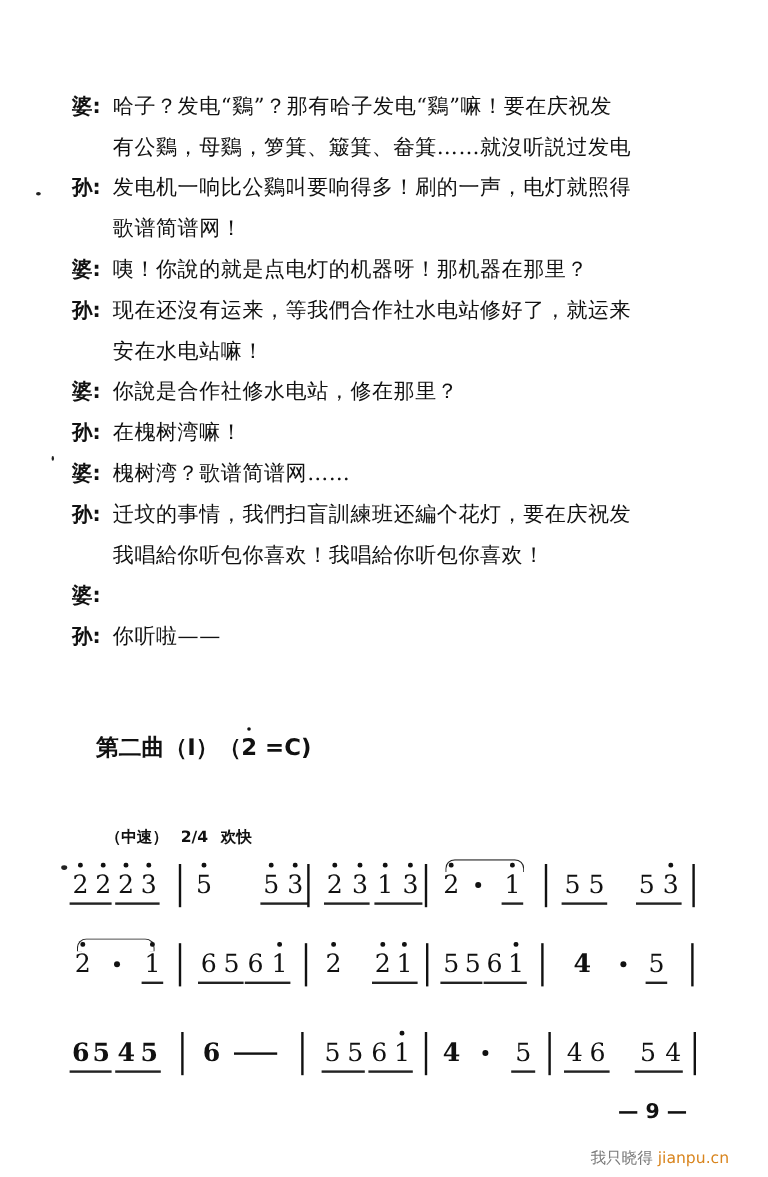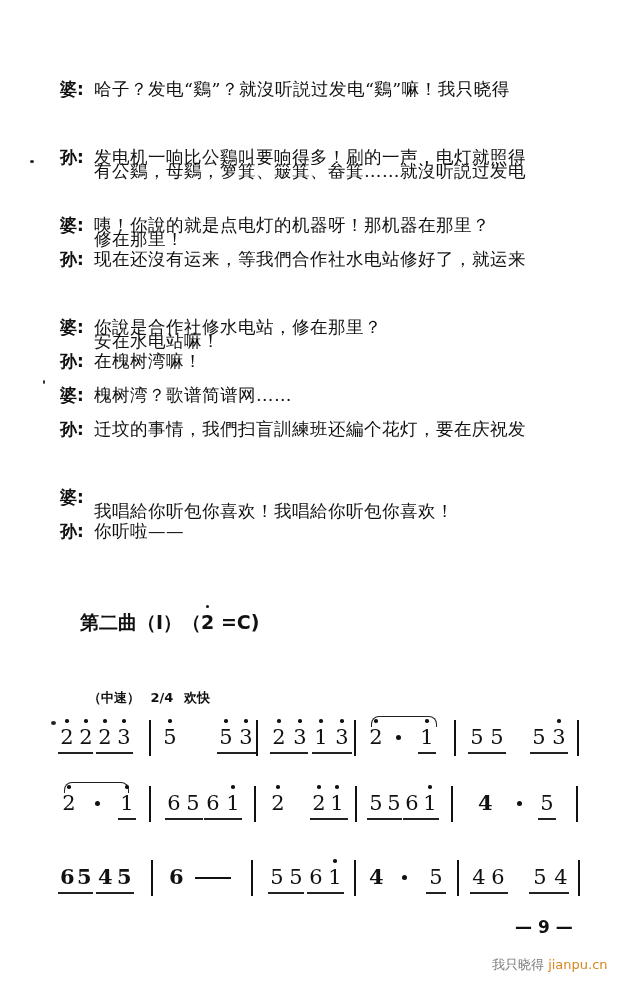--- a/index.html
+++ b/index.html
@@ -11,21 +11,21 @@
       font-family: "DejaVu Serif", "Liberation Serif", serif;
       color: #111111;
     }
     .page { position: absolute; inset: 0; }
 
     
     .dialogue { position: absolute; left: 60px; top: 72px; width: 560px; }
     .line { position: relative; height: 34px; font-size: 17.5px; line-height: 34px; white-space: nowrap; }
     .speaker { position: absolute; left: 0; top: 0; font-weight: bold; font-family: "DejaVu Sans", sans-serif; font-size: 17px; }
     .speech { position: absolute; left: 34px; top: 0; letter-spacing: 0.5px; }
-    .cont .speech { left: 34px; margin-top: 48px; }
+    .cont .speech { left: 34px; }
 
     .stray-mark { position: absolute; width: 3px; height: 3px; background: #222; border-radius: 50%; }
 
     
     .song-title { position: absolute; left: 80px; top: 610px; font-size: 19px; font-weight: bold; font-family: "DejaVu Sans", sans-serif; white-space: nowrap; }
     .song-title .key { position: relative; display: inline-block; }
     .song-title .key .dot { position: absolute; left: 5px; top: -6px; width: 3px; height: 3px; background: #111; border-radius: 50%; }
     .tempo { position: absolute; left: 88px; top: 689px; font-size: 13px; font-weight: bold; font-family: "DejaVu Sans", sans-serif; white-space: nowrap; word-spacing: 6px; }
 
     
@@ -47,33 +47,33 @@
 <body>
 
 <div class="page">
 
   <div class="stray-mark" style="left:30px;top:160px;width:4px;height:3px;"></div>
   <div class="stray-mark" style="left:43px;top:380px;width:2px;height:4px;"></div>
 
   <div class="dialogue">
     <div class="line">
         <span class="speaker">婆:</span>
-        <span class="speech">哈子？发电“鷄”？就沒听説过发电“鷄”嘛！我只晓得</span>
+        <span class="speech">哈子？发电“鷄”？那有哈子发电“鷄”嘛！要在庆祝发</span>
       </div>
     <div class="line cont">
         <span class="speaker"></span>
         <span class="speech">有公鷄，母鷄，箩箕、簸箕、畚箕……就沒听説过发电</span>
       </div>
     <div class="line">
         <span class="speaker">孙:</span>
         <span class="speech">发电机一响比公鷄叫要响得多！刷的一声，电灯就照得</span>
       </div>
     <div class="line cont">
         <span class="speaker"></span>
-        <span class="speech">修在那里！</span>
+        <span class="speech">歌谱简谱网！</span>
       </div>
     <div class="line">
         <span class="speaker">婆:</span>
         <span class="speech">咦！你說的就是点电灯的机器呀！那机器在那里？</span>
       </div>
     <div class="line">
         <span class="speaker">孙:</span>
         <span class="speech">现在还沒有运来，等我們合作社水电站修好了，就运来</span>
       </div>
     <div class="line cont">

